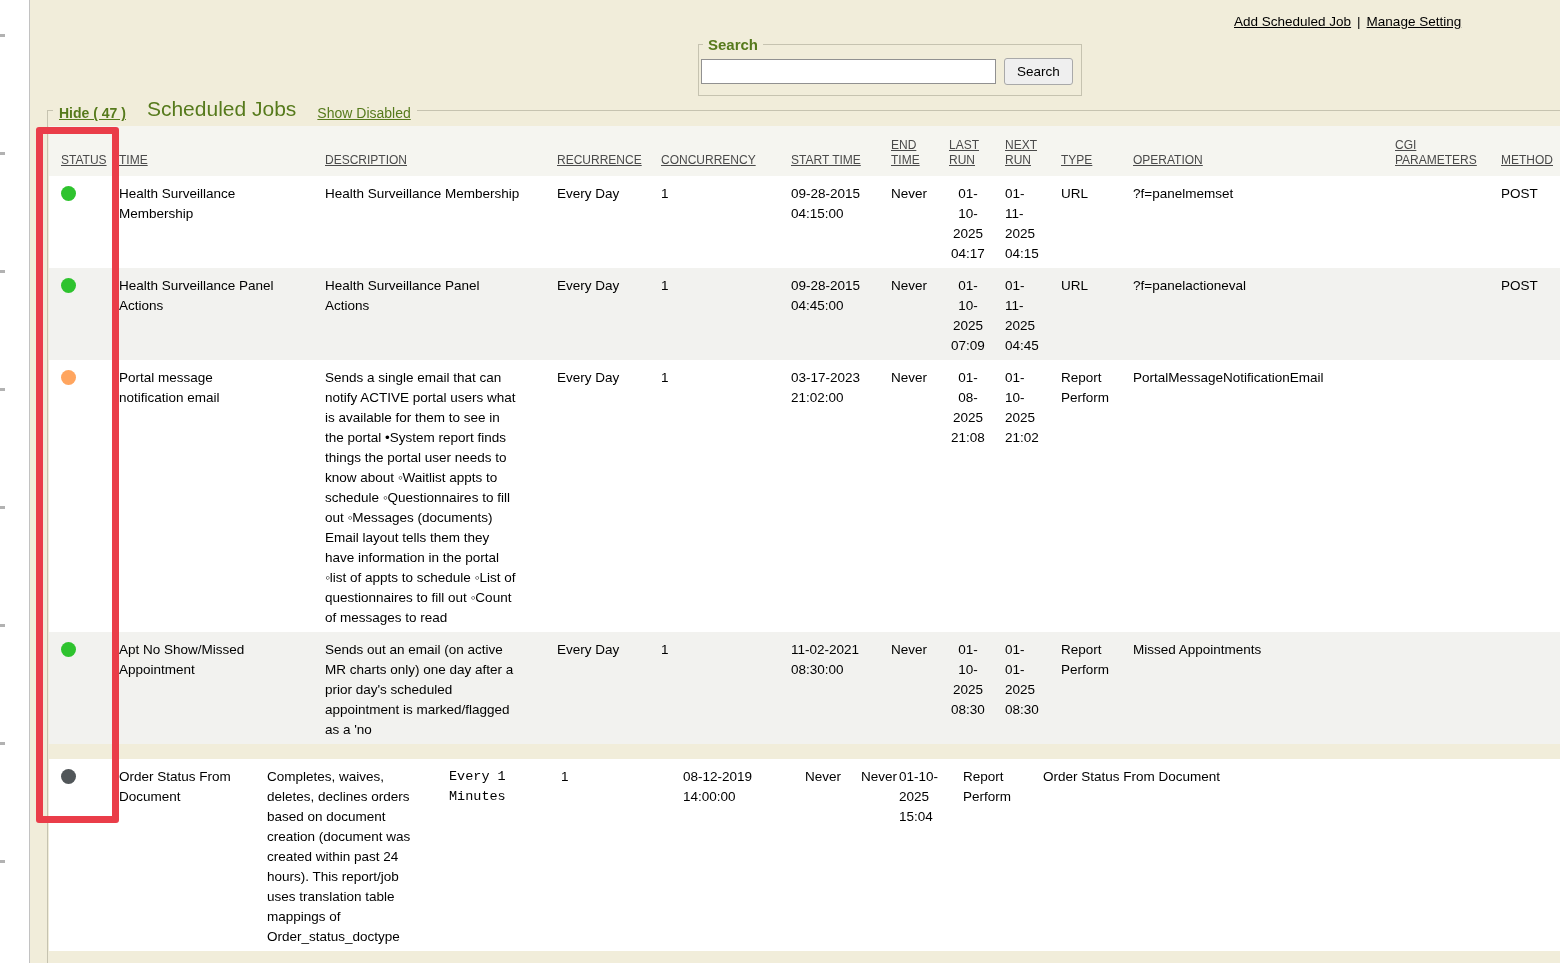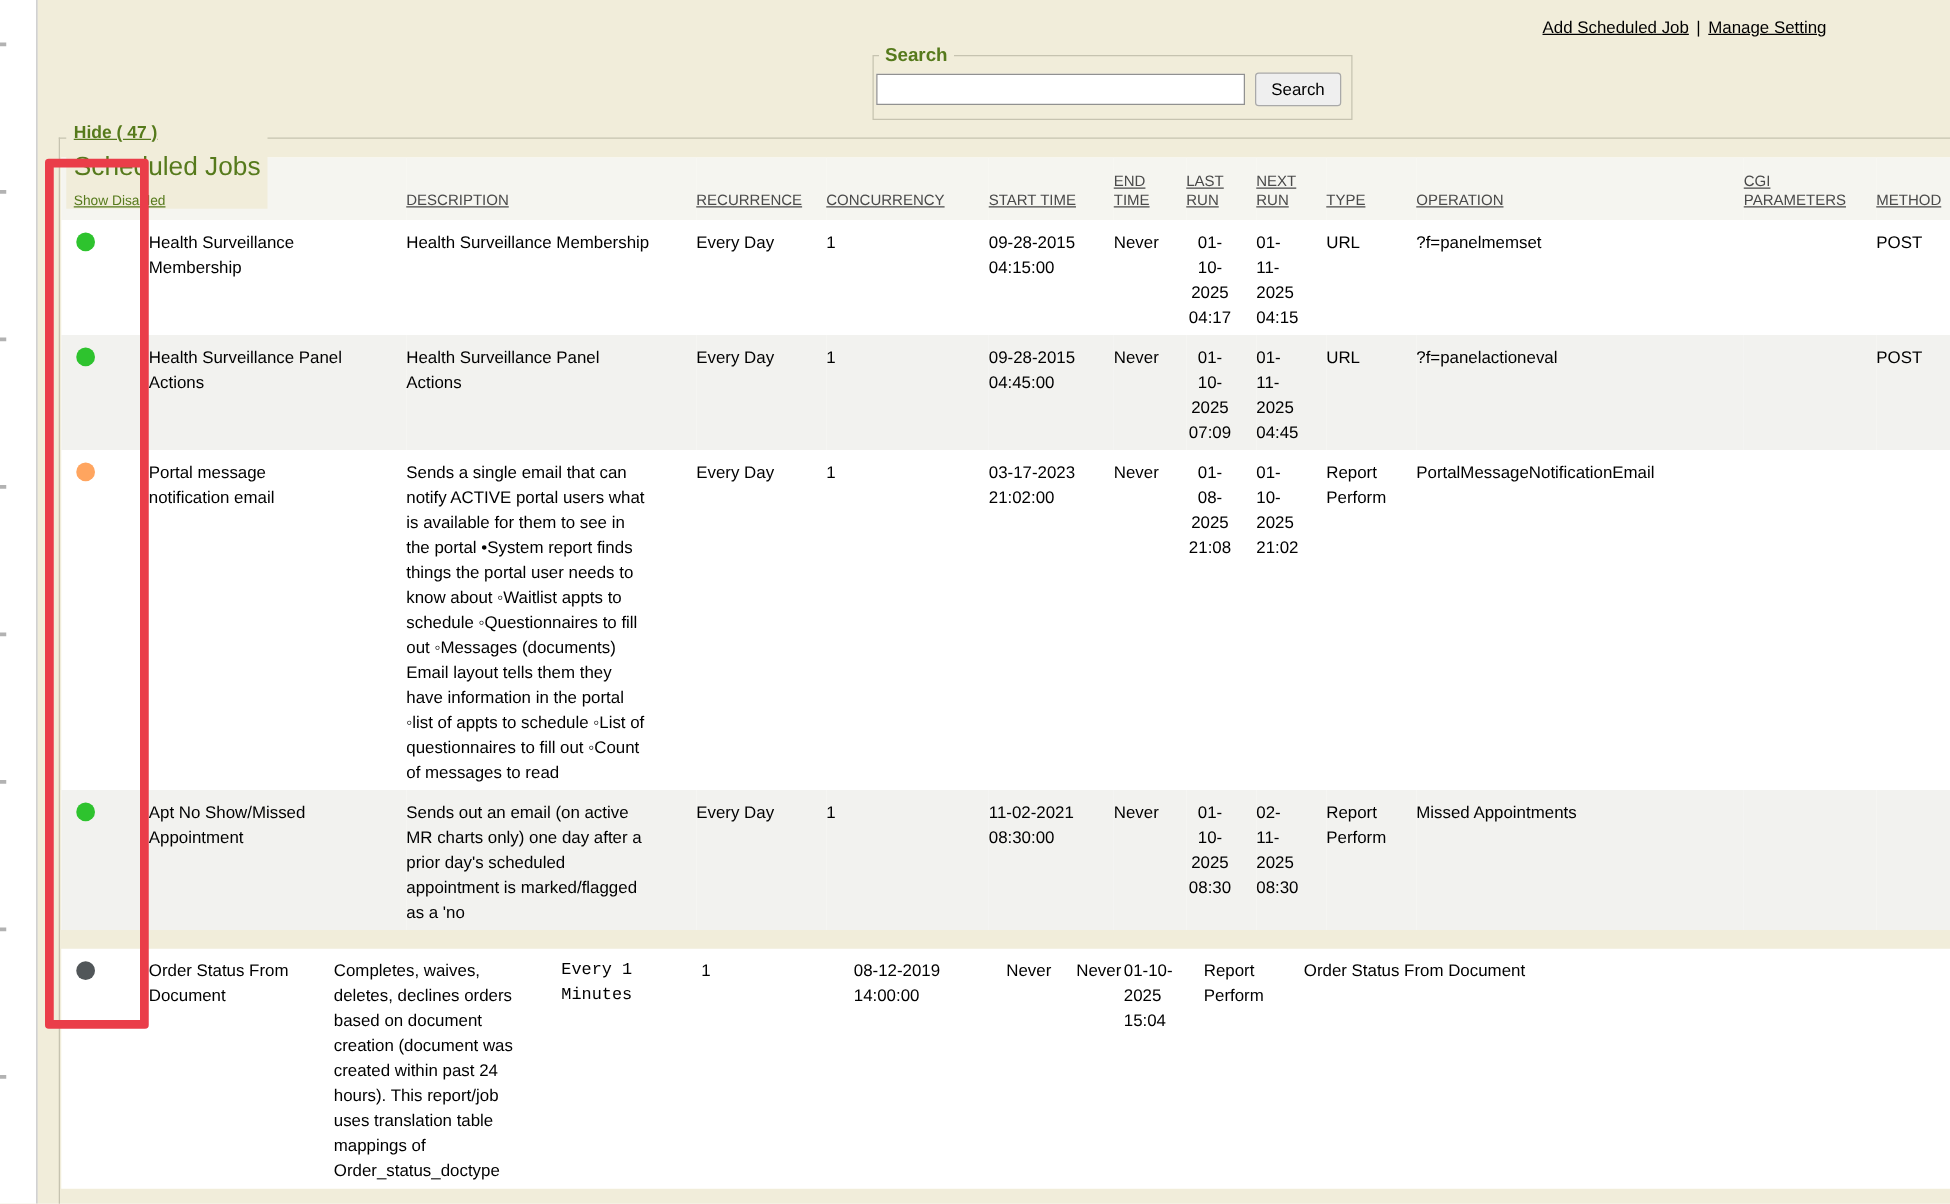--- a/index.html
+++ b/index.html
@@ -48,28 +48,28 @@
     border-radius:3px; cursor:pointer; color:#000;
   }
 
   
   .jobs-box {
     position:absolute; left:47px; top:110px; width:1700px; height:1000px;
     border-top:1px solid #c6c3b0; border-left:1px solid #c6c3b0;
   }
   .jobs-legend {
     position:absolute; left:5px; top:-14px; background:#f1edda;
-    padding:0 6px; white-space:nowrap; display:flex; align-items:flex-start; gap:9px;flex-direction:column;
+    padding:0 6px; white-space:nowrap; display:flex; align-items:flex-end; gap:21px;
   }
   .hide-link {
     color:#567a1c; font-weight:bold; font-size:14px; text-decoration:underline; cursor:pointer;
   }
   .jobs-title { color:#567a1c; font-weight:normal; font-size:21px; }
   .show-disabled-link {
-    color:#567a1c; font-size:11px; text-decoration:underline; cursor:pointer;
+    color:#567a1c; font-size:14px; text-decoration:underline; cursor:pointer;
   }
 
   
   table.jobs { border-collapse:collapse; table-layout:fixed; margin:15px 0 0 1px; background:#fff; }
   table.jobs th {
     font-size:12px; font-weight:normal; color:#4a4a4a; text-align:left;
     vertical-align:bottom; padding:12px 8px 8px 0; line-height:15px;
     background:#f5f5f0; cursor:pointer;
   }
   table.jobs th span { text-decoration:underline; }
@@ -229,21 +229,21 @@
       </tr>
       <tr>
         <td><span class="dot status-green"></span></td>
         <td>Apt No Show/Missed Appointment</td>
         <td>Sends out an email (on active MR charts only) one day after a prior day's scheduled appointment is marked/flagged as a 'no</td>
         <td>Every Day</td>
         <td>1</td>
         <td>11-02-2021 08:30:00</td>
         <td>Never</td>
         <td>01-10-2025 08:30</td>
-        <td>02-11-2025 08:30</td>
+        <td>01-01-2025 08:30</td>
         <td>Report Perform</td>
         <td>Missed Appointments</td>
         <td></td>
         <td></td>
       </tr>
     </tbody>
   </table>
 
   <table class="jobs t-alt">
     <colgroup>

